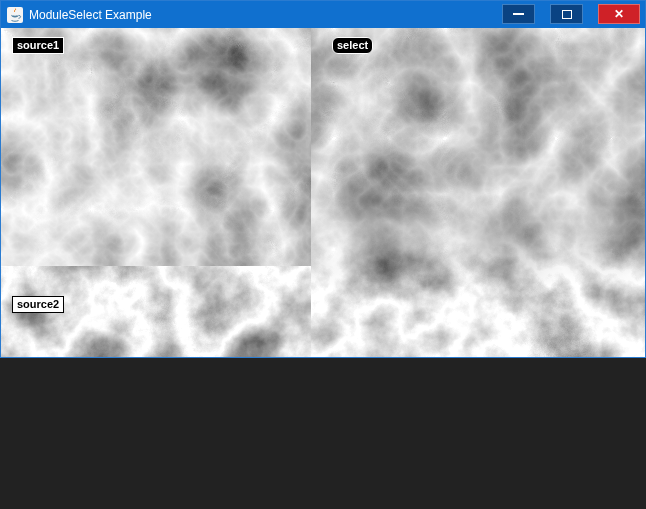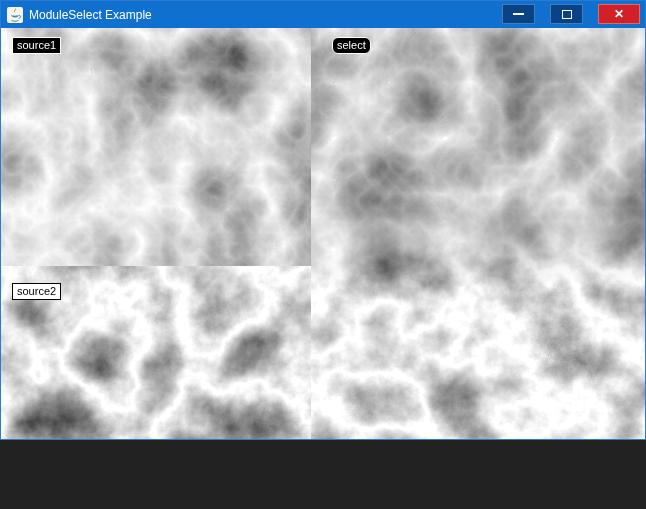--- a/index.html
+++ b/index.html
@@ -2,21 +2,21 @@
 <html><head>
 <meta charset="utf-8">
 <style>
   * { box-sizing: border-box; margin: 0; padding: 0; }
   html, body { width: 646px; height: 509px; background: #222; }
   body { font-family: "Liberation Sans", sans-serif; }
 
   .window {
     position: relative;
     width: 646px;
-    height: 440px;
+    height: 358px;
     border: 1px solid #2a7bd0;
     background: #6e6e6e;
     overflow: hidden;
   }
 
   
   .titlebar {
     position: relative;
     height: 27px;
     background: #1070cf;
@@ -93,34 +93,35 @@
     display: block;
   }
 
   
   .module-label {
     position: absolute;
     font-size: 11px;
     line-height: 13px;
     padding: 1px 4px;
     white-space: nowrap;
+    font-weight: bold;
   }
   .label-dark {
     background: #000000;
     color: #ffffff;
     border: 1px solid #ffffff;
   }
   .label-light {
     background: #ffffff;
     color: #000000;
     border: 1px solid #000000;
   }
   .pos-source1 { left: 11px;  top: 9px;  }
   .pos-select  { left: 331px; top: 9px; border-radius: 6px;  }
-  .pos-source2 { left: 11px;  top: 255px; }
+  .pos-source2 { left: 11px;  top: 268px; }
 </style>
 </head>
 <body>
 
 <div class="window">
 
   <div class="titlebar">
     <svg class="app-icon" viewBox="0 0 16 16">
       <rect x="0" y="0" width="16" height="16" rx="2" fill="#f4f4f4"></rect>
       <path d="M8 1.5c2 1.2 -2 2 0 3.5" stroke="#e76f00" stroke-width="1" fill="none"></path>

